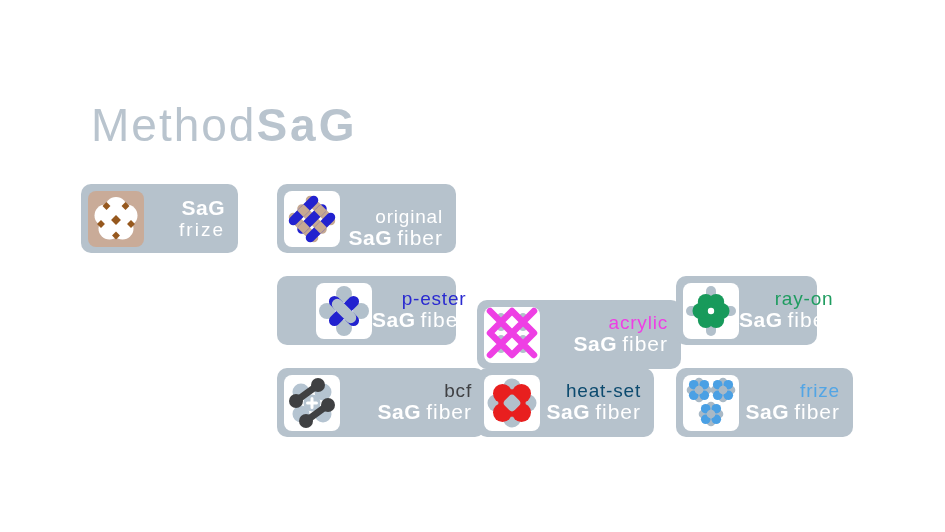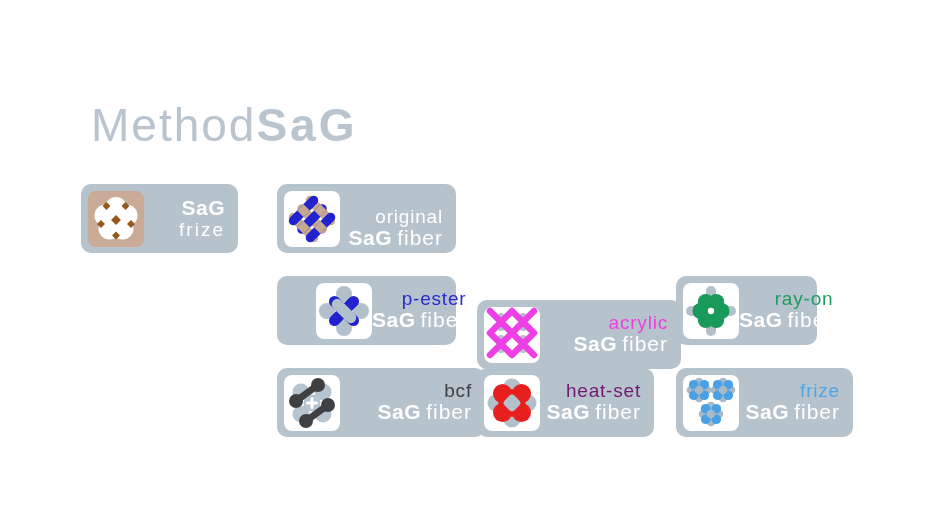--- a/index.html
+++ b/index.html
@@ -220,21 +220,21 @@
           <circle cx="18.5" cy="18.5" r="9.5"></circle>
             <circle cx="37.5" cy="18.5" r="9.5"></circle>
           <circle cx="18.5" cy="37.5" r="9.5"></circle>
             <circle cx="37.5" cy="37.5" r="9.5"></circle>
           <rect x="-10" y="-10" width="20" height="20" transform="translate(28,28) rotate(45)"></rect>
         </g>
         <rect x="-7" y="-7" width="14" height="14" rx="4" transform="translate(28,28) rotate(45)" fill="#b2c0cb"></rect>
       </svg>
     </div>
     <div class="txt">
-      <div class="name" style="color: #701a75;">heat-set</div>
+      <div class="name" style="color: #0c4a6e;">heat-set</div>
       <div class="brandline"><span class="brand">SaG</span><span class="suffix">fiber</span></div>
     </div>
   </div>
 
   <div class="badge" id="b-frize">
     <div class="icon-box">
       <svg viewBox="0 0 56 56">
         <g transform="translate(16,15)">
           <g fill="#a9b9c6">
               <circle cx="0" cy="-8" r="4.3"></circle>

